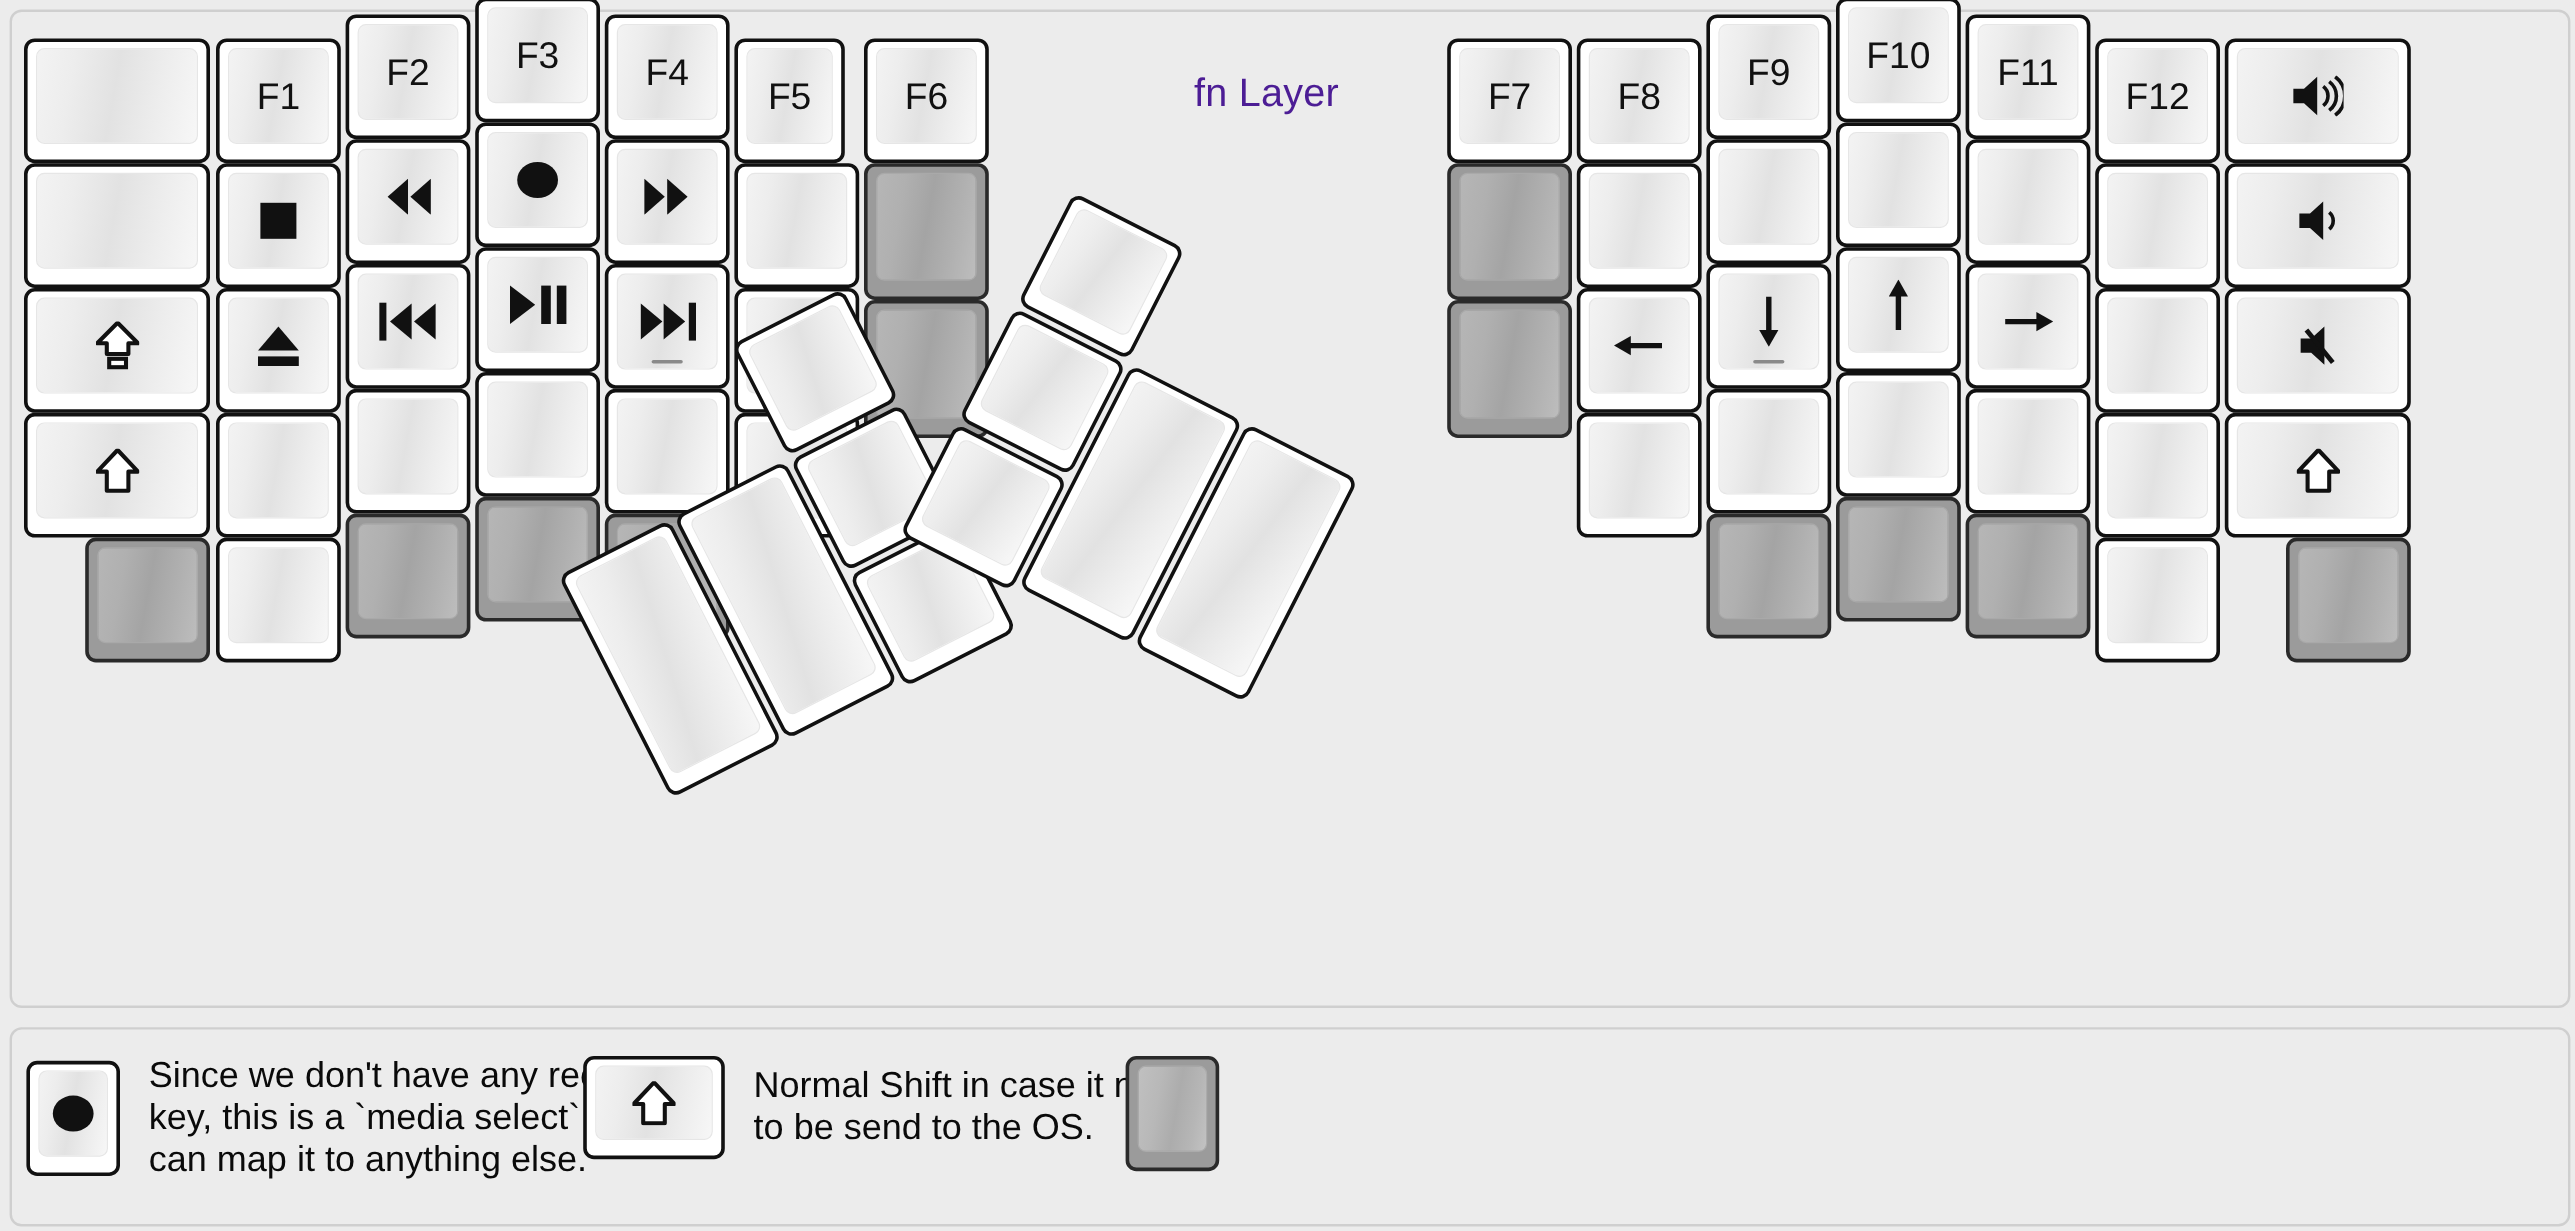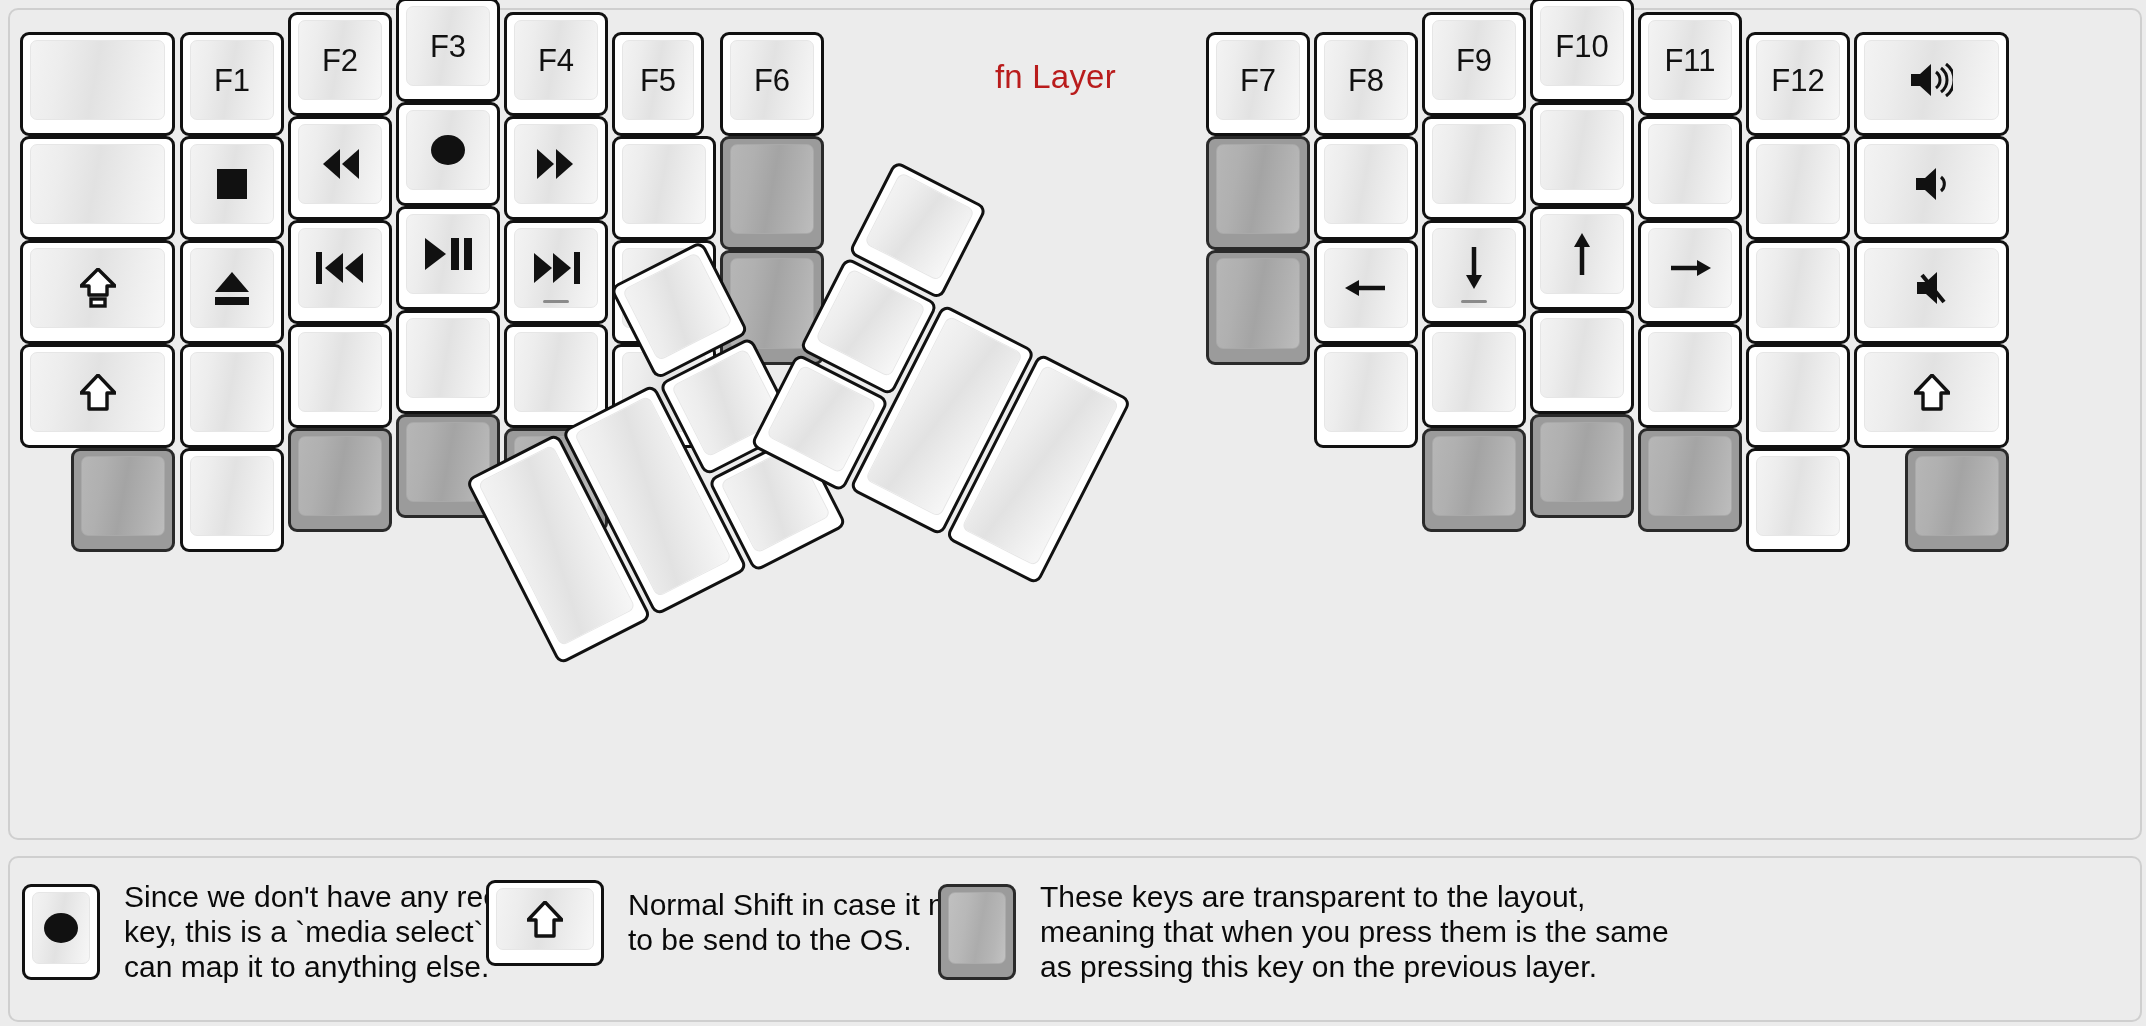--- a/index.html
+++ b/index.html
@@ -22,21 +22,21 @@
   #legend-panel{
     position:absolute;left:8px;top:856px;
     width:2130px;height:162px;
     background:#ececec;
     border:2px solid #cfcfcf;
     border-radius:10px;
   }
 
   .title{
     position:absolute;
-    font-size:33px;color:#b91c1c;letter-spacing:.2px;
+    font-size:33px;color:#4c1d95;letter-spacing:.2px;
     white-space:nowrap;
   }
 
   
   .key{
     position:absolute;
     box-sizing:border-box;
     background:#ffffff;
     border:3px solid #111111;
     border-radius:9px;
@@ -516,20 +516,17 @@
               </span>
             </div>
           </div>
           <div class="legend-text">Normal Shift in case it needs
 to be send to the OS.</div>
         </div>
         <div class="legend-item" style="left: 928px; top: 22px;">
           <div class="legend-key trans" style="width: 78px; height: 96px;">
             <div class="cap"></div>
           </div>
-          <div class="legend-text">These keys are transparent to the layout,
-meaning that when you press them is the same
-as pressing this key on the previous layer.</div>
         </div>
       </div>
   </div>
 
 </div>
 
 </body></html>

